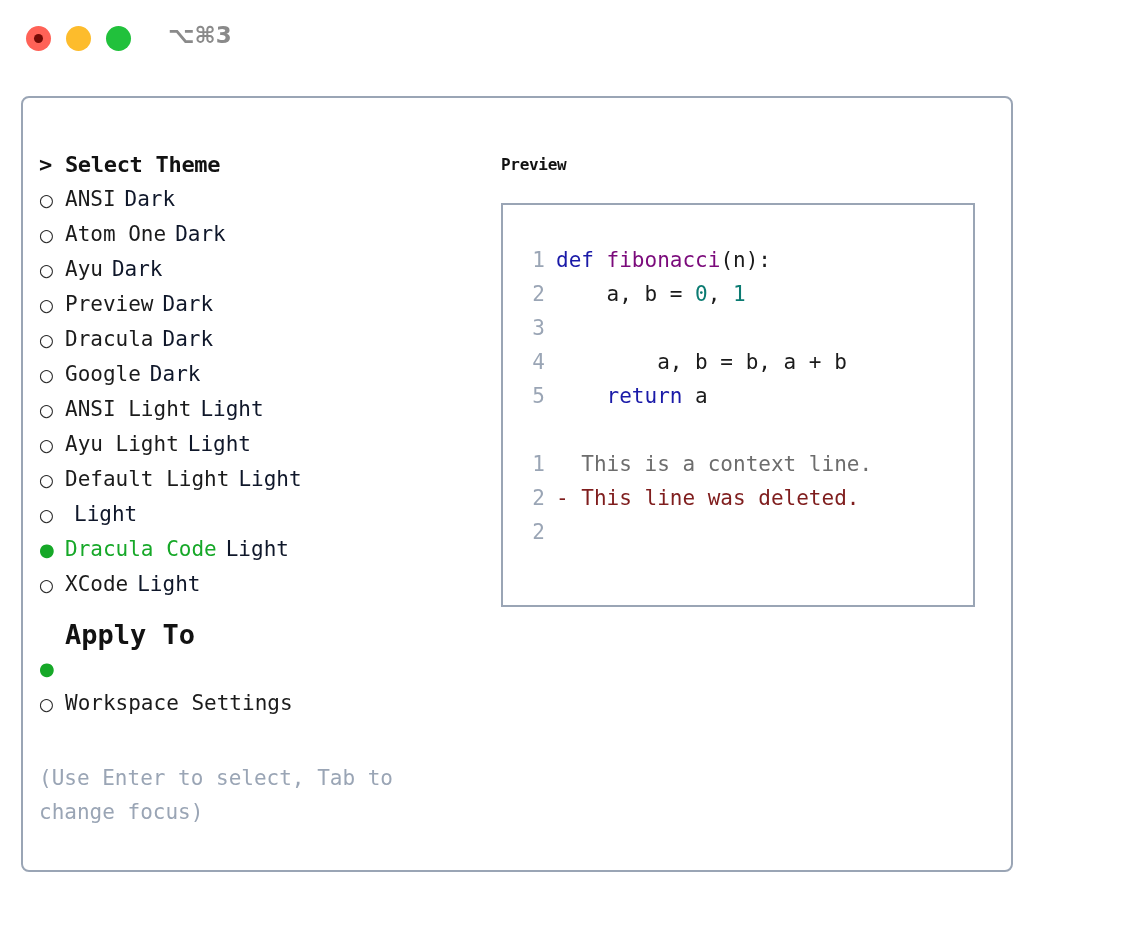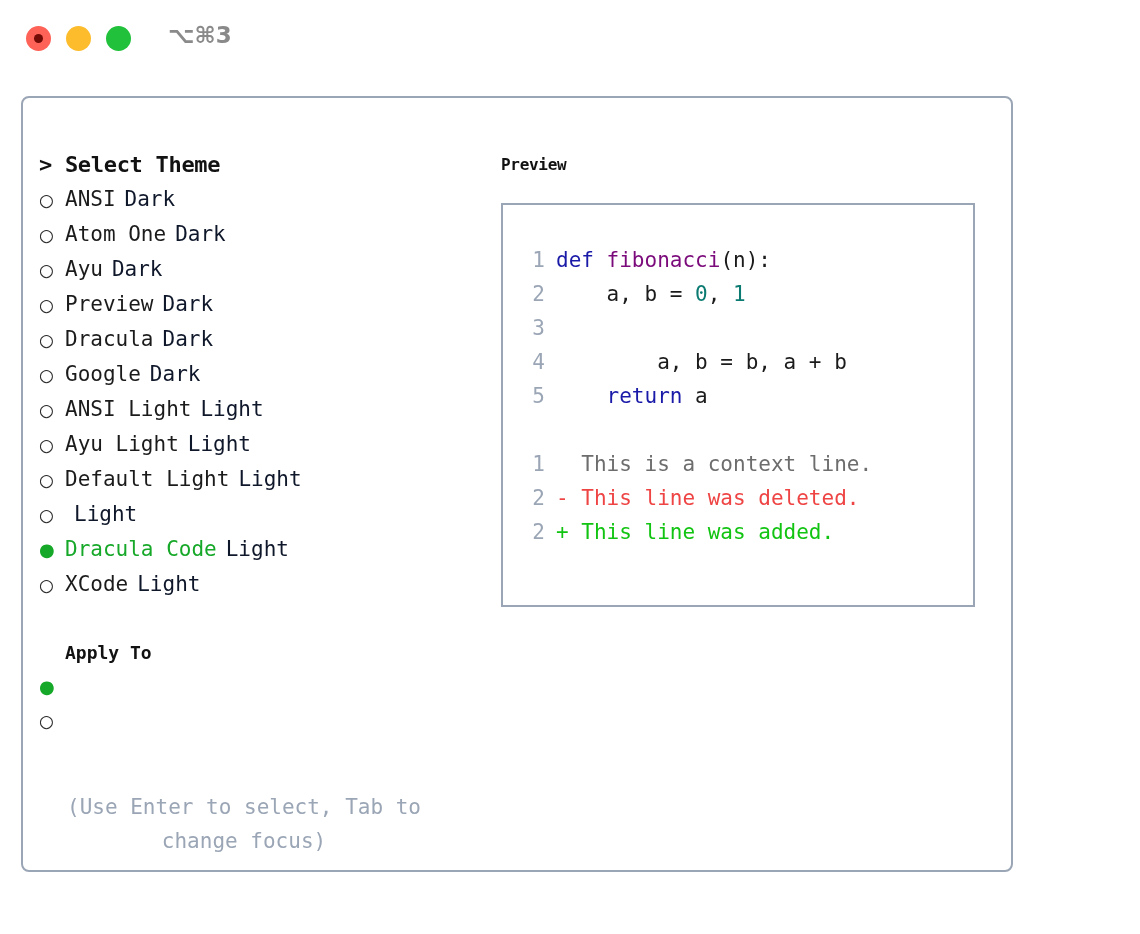--- a/index.html
+++ b/index.html
@@ -109,35 +109,34 @@
     font-size: 17px;
     color: #2a2a2a;
     font-family: "DejaVu Sans", "Liberation Sans", sans-serif;
   }
   .bullet.selected { color: #16a828; font-size: 18px; }
   .opt-name { color: #1b1b1b; }
   .opt-row.selected .opt-name { color: #16a828; }
   .opt-variant { color: #0f172a; margin-left: 9px; }
 
   #apply-to-heading {
-    margin-top: 34px;
+    margin-top: 16px;
     padding-left: 26px;
-    font-size: 18px;
+    font-size: 27px;
     font-weight: bold;
     color: #121212;
     line-height: 34px;
   }
 
   #hint-text {
-    margin-top: 52px;
+    margin-top: 40px;
     font-size: 21px;
     color: #9aa5b5;
     line-height: 34px;
     width: 410px;
-    text-align: center;
   }
 
   
   #preview-heading {
     font-size: 16px;
     font-weight: bold;
     color: #121212;
     line-height: 34px;
     letter-spacing: -0.3px;
   }
@@ -165,21 +164,21 @@
   }
   .code-text { color: #1b1b1b; }
   .blank-gap { height: 34px; }
 
   .tok-kw    { color: #1a1aa8; }
   .tok-fn    { color: #7b0a7b; }
   .tok-num   { color: #0b7b72; }
   .tok-plain { color: #1b1b1b; }
 
   .diff-ctx { color: #6d6d6d; }
-  .diff-del { color: #ef4444; }
+  .diff-del { color: #7f1d1d; }
   .diff-add { color: #12c412; }
 </style>
 </head>
 <body>
 
 <div id="app-window">
 
   <div id="titlebar">
     <div class="traffic-light" id="tl-close"></div>
     <div id="tl-close-inner"></div>
@@ -205,40 +204,40 @@
           <div class="opt-row"><span class="bullet">○</span><span class="opt-name">Default Light</span><span class="opt-variant">Light</span></div>
           <div class="opt-row"><span class="bullet">○</span><span class="opt-variant">Light</span></div>
           <div class="opt-row selected"><span class="bullet selected">●</span><span class="opt-name">Dracula Code</span><span class="opt-variant">Light</span></div>
           <div class="opt-row"><span class="bullet">○</span><span class="opt-name">XCode</span><span class="opt-variant">Light</span></div>
         </div>
 
       <div id="apply-to-heading">Apply To</div>
 
       <div id="apply-to-list">
           <div class="opt-row selected"><span class="bullet selected">●</span></div>
-          <div class="opt-row"><span class="bullet">○</span></div>
+          <div class="opt-row"><span class="bullet">○</span><span class="opt-name">Workspace Settings</span></div>
         </div>
 
       <div id="hint-text">(Use Enter to select, Tab to change focus)</div>
     </div>
 
     <div id="preview-column">
       <div id="preview-heading">Preview</div>
 
       <div id="code-box">
         <div id="code-lines">
             <div class="code-line"><span class="ln">1</span><span class="code-text"><span class="tok-kw">def </span><span class="tok-fn">fibonacci</span><span class="tok-plain">(n):</span></span></div>
             <div class="code-line"><span class="ln">2</span><span class="code-text"><span class="tok-plain">    a, b = </span><span class="tok-num">0</span><span class="tok-plain">, </span><span class="tok-num">1</span></span></div>
             <div class="code-line"><span class="ln">3</span></div>
             <div class="code-line"><span class="ln">4</span><span class="code-text"><span class="tok-plain">        a, b = b, a + b</span></span></div>
             <div class="code-line"><span class="ln">5</span><span class="code-text"><span class="tok-plain">    </span><span class="tok-kw">return</span><span class="tok-plain"> a</span></span></div>
           </div>
         <div class="blank-gap"></div>
         <div id="diff-lines">
             <div class="code-line"><span class="ln">1</span><span class="diff-ctx">  This is a context line.</span></div>
             <div class="code-line"><span class="ln">2</span><span class="diff-del">- This line was deleted.</span></div>
-            <div class="code-line"><span class="ln">2</span><span class="diff-add">+ This line was added.</span></div>
+            <div class="code-line"><span class="ln">2</span></div>
           </div>
       </div>
     </div>
 
   </div>
 </div>
 
 </body></html>

